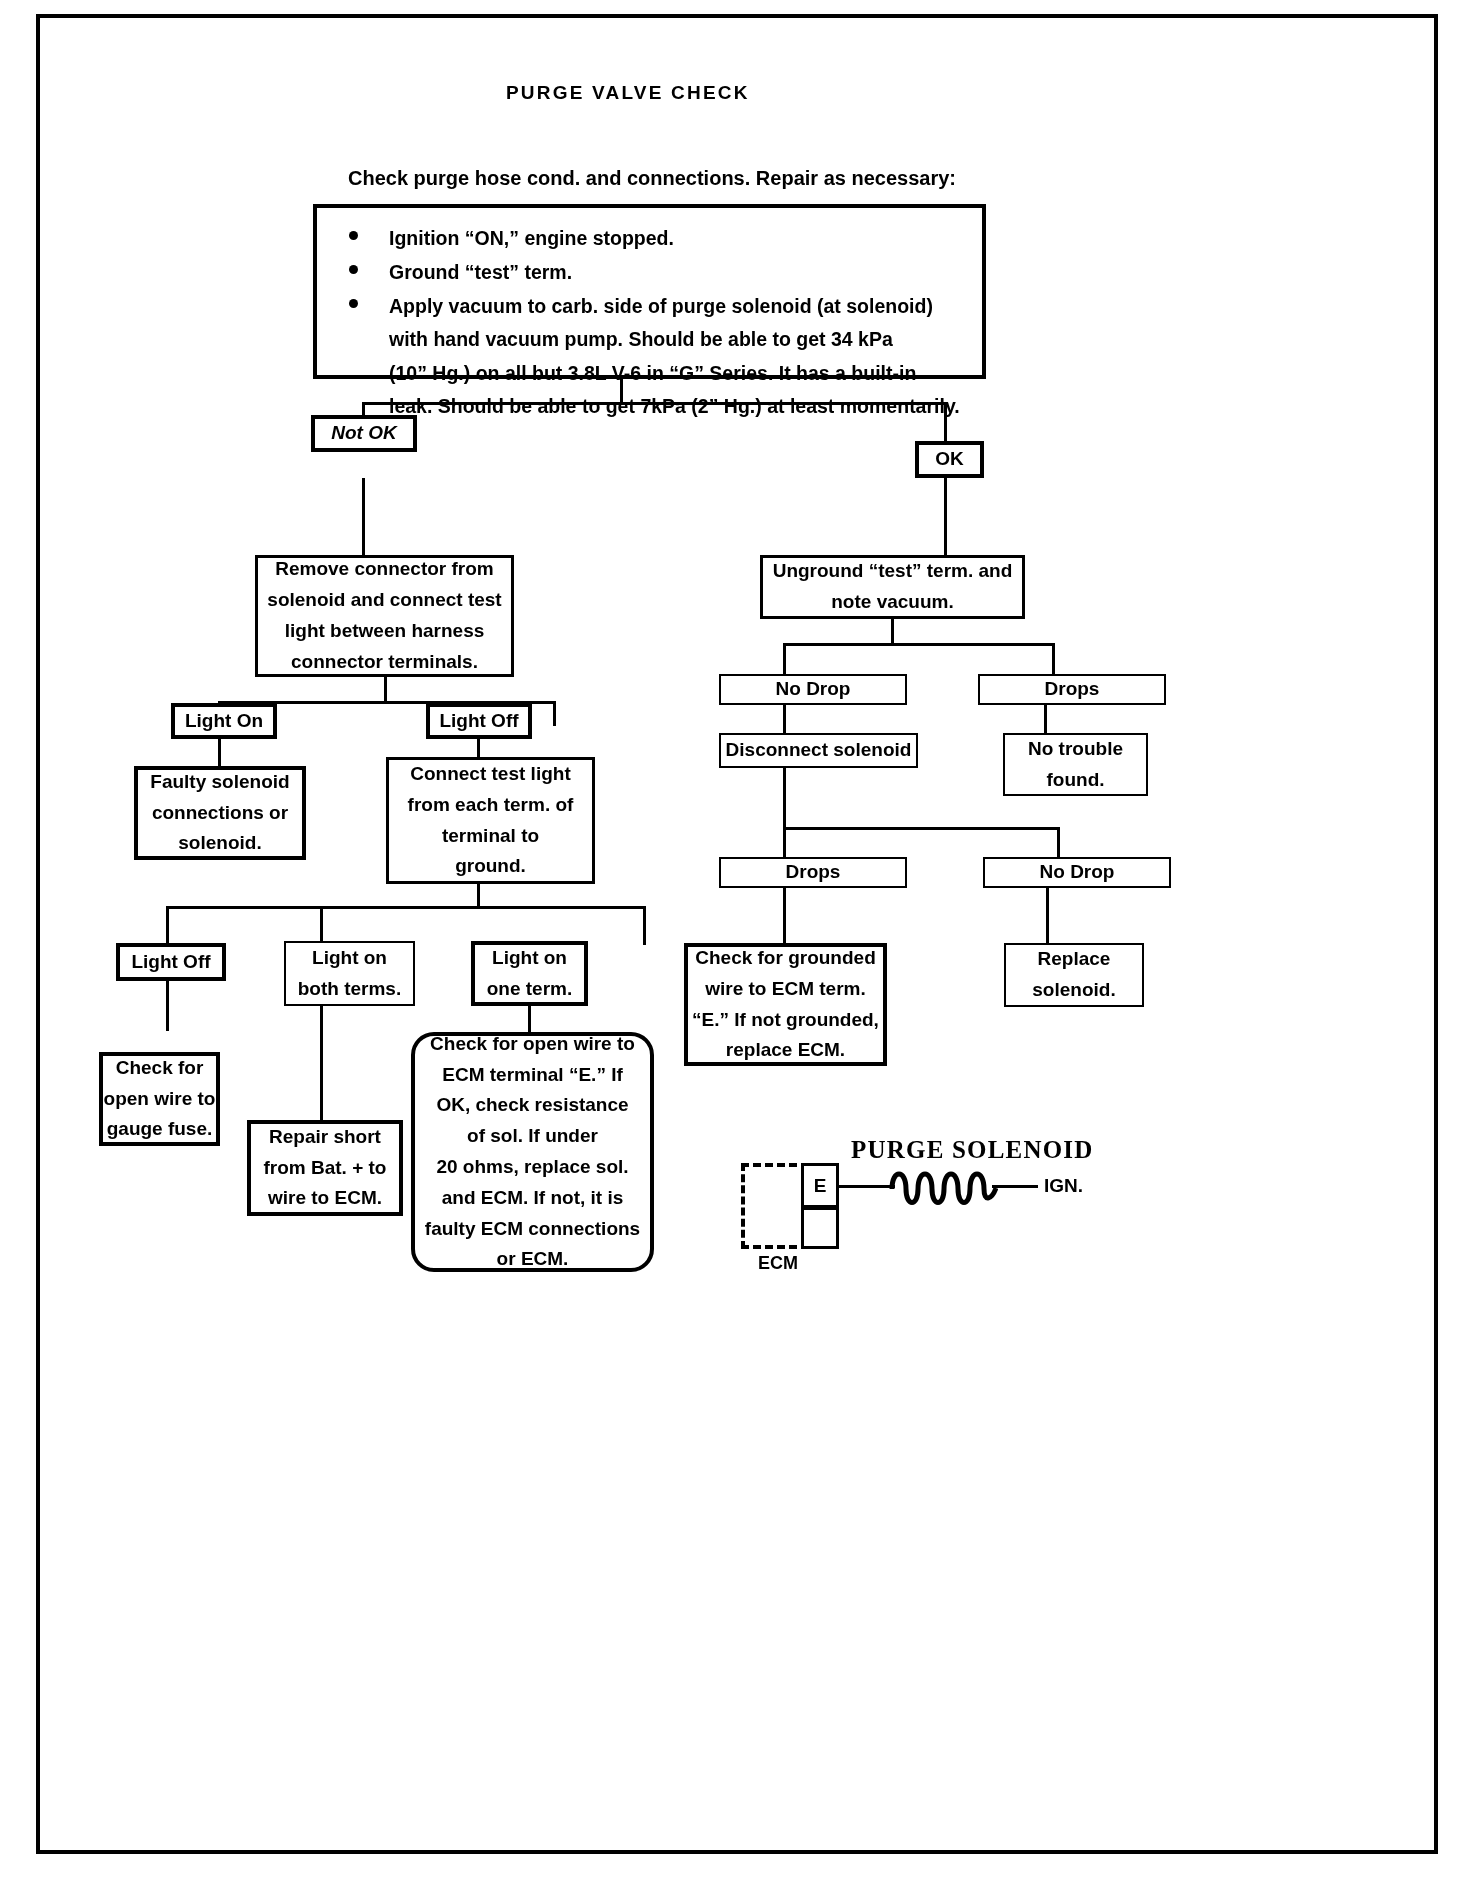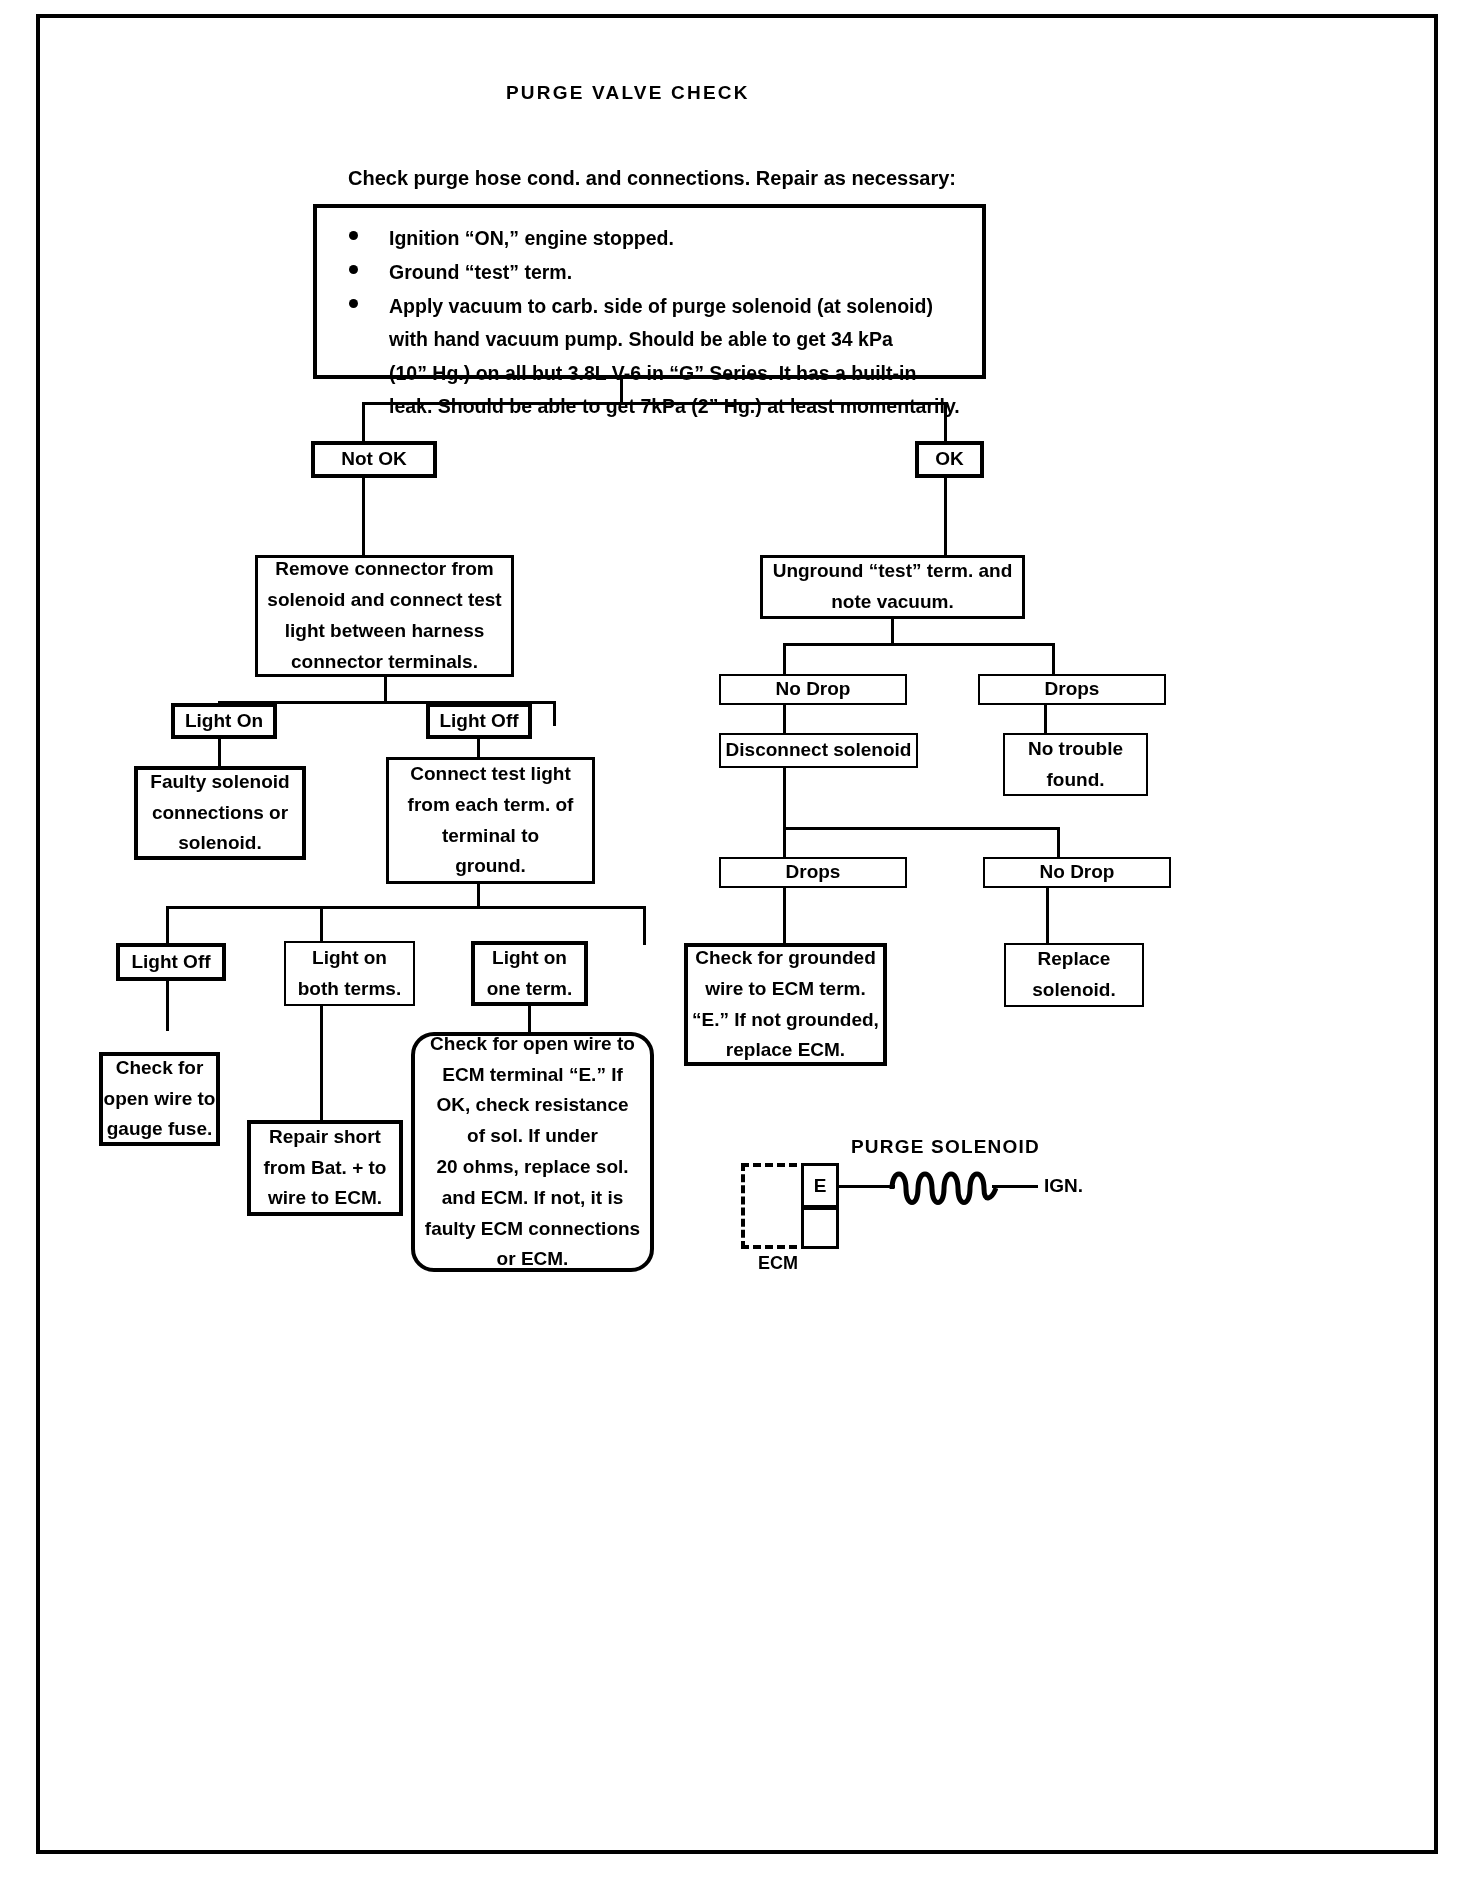--- a/index.html
+++ b/index.html
@@ -88,23 +88,24 @@
     position:absolute;
     background:#000;
     z-index:1;
   }
   .ln-h{height:3px;}
   .ln-v{width:3px;}
   
   #sol-title{
     position:absolute;
     font-weight:bold;
-    font-size:19px;
+    font-size:25px;
     letter-spacing:1.2px;
     white-space:nowrap;
+    font-family:Liberation Serif, serif;
   }
   #ecm-dash{
     position:absolute;
     box-sizing:border-box;
     border-left:4px dashed #000;
     border-top:4px dashed #000;
     border-bottom:4px dashed #000;
   }
   #ecm-label{
     position:absolute;
@@ -157,21 +158,21 @@
         <span class="ln">leak. Should be able to get 7kPa (2” Hg.) at least momentarily.</span>
       </li>
     </ul>
   </div>
 
   <div class="ln-v" style="left:620px; top:379px; height:25px;"></div>
   <div class="ln-h" style="left:362px; top:402px; width:585px;"></div>
   <div class="ln-v" style="left:362px; top:402px; height:42px;"></div>
   <div class="ln-v" style="left:944px; top:402px; height:42px;"></div>
 
-  <div class="box thick" style="left:311px; top:441px; width:126px; height:37px;">
+  <div class="box thick" style="left:311px; top:415px; width:106px; height:37px;font-style:italic;">
     <span class="ln">Not OK</span>
   </div>
   <div class="box thick" style="left:915px; top:441px; width:69px; height:37px;">
     <span class="ln">OK</span>
   </div>
 
   <div class="ln-v" style="left:362px; top:478px; height:79px;"></div>
 
   <div class="ln-v" style="left:944px; top:478px; height:79px;"></div>
 

